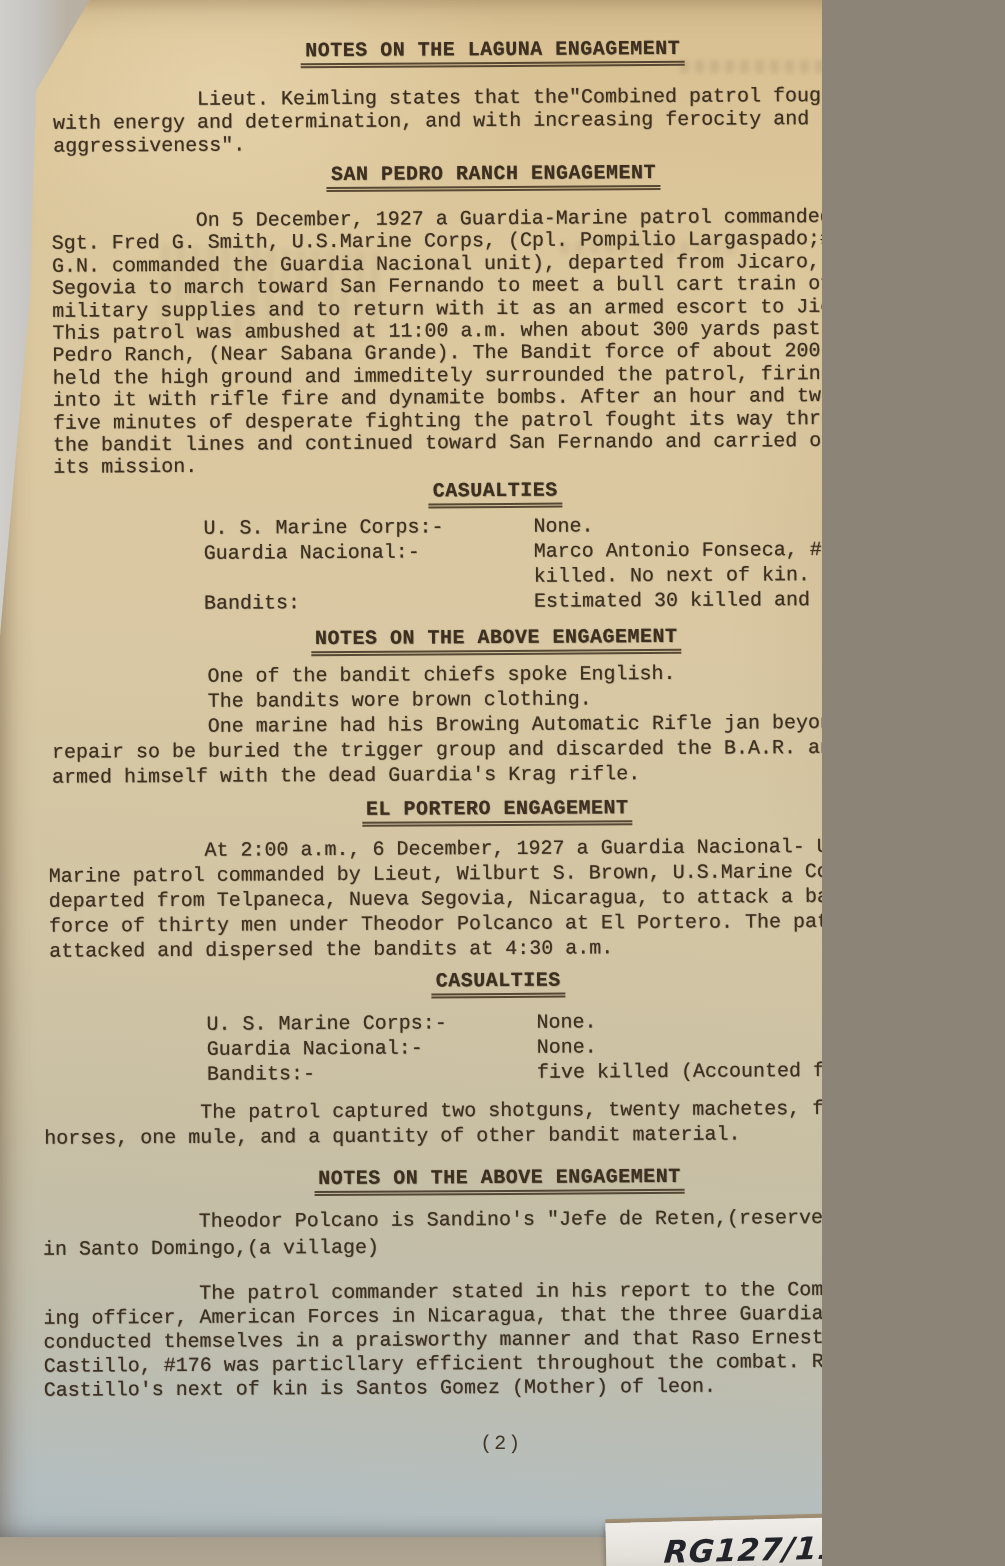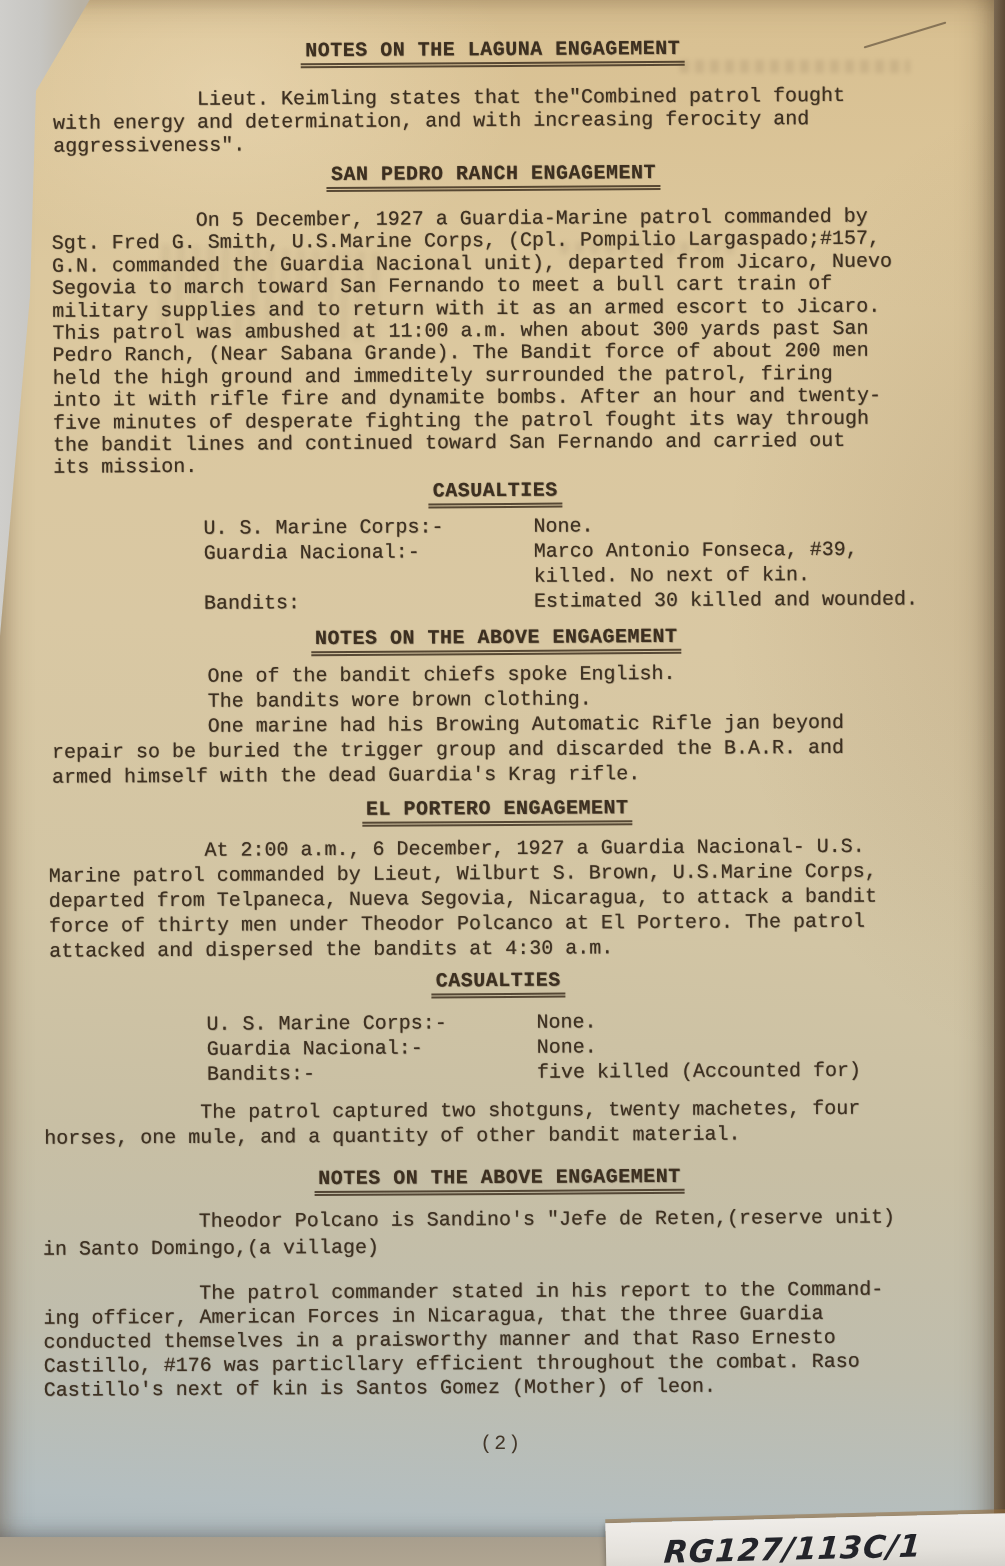--- a/index.html
+++ b/index.html
@@ -1,19 +1,20 @@
 <!DOCTYPE html>
 <html><head>
 <meta charset="utf-8">
 <style>
   html,body{margin:0;padding:0;background:#8d8478;}
   .photo{
-    position:relative;width:1005px;height:1566px;overflow:hidden;
+    position:relative;width:812px;height:1566px;overflow:hidden;
     background:linear-gradient(90deg,#cfcecb 0%,#c6c5c1 4%,#b9b2a4 8%,#a89c88 60%,#9a8a72 100%);
     font-family:"Liberation Mono","DejaVu Sans Mono",monospace;
+    padding-left:10px;
   }
   .bg-right{position:absolute;right:0;top:0;width:26px;height:100%;
     background:linear-gradient(90deg,rgba(92,72,50,0) 0%,rgba(92,72,50,.55) 60%,#5d4a36 100%);}
   .bg-bottom{position:absolute;left:0;top:1533px;width:100%;height:33px;
     background:linear-gradient(180deg,#3c372e 0 3px,#a89e8d 3px,#b0a591 100%);}
   .page{
     position:absolute;left:0;top:-4px;width:994px;height:1541px;
     clip-path:polygon(92px 0,994px 0,994px 1541px,0 1541px,0 640px,30px 300px,36px 95px);
     background:
       radial-gradient(ellipse 420px 260px at 23% 6%,rgba(255,242,214,.30),rgba(255,242,214,0) 70%),

